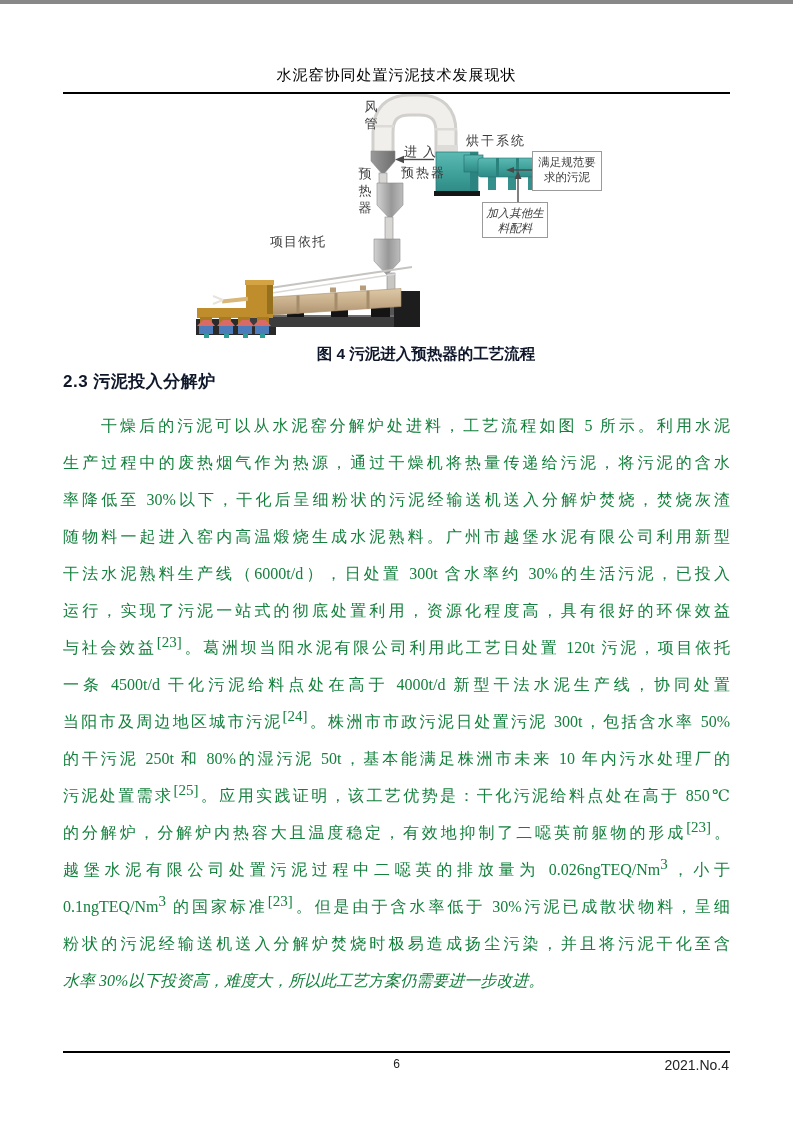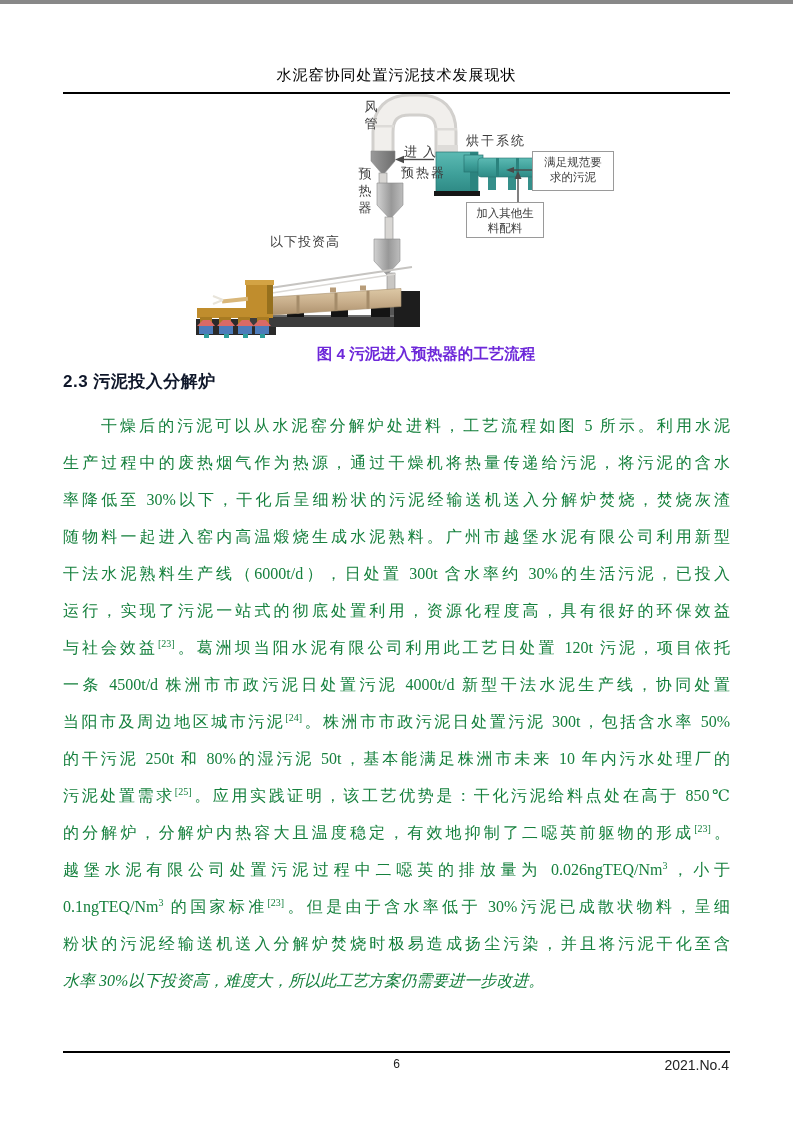--- a/index.html
+++ b/index.html
@@ -9,35 +9,35 @@
   .header-title{position:absolute;top:62px;left:0;width:793px;text-align:center;
         font-size:15px;letter-spacing:1px;color:#000;}
   .header-rule{position:absolute;top:88px;left:63px;width:667px;height:2px;background:#000;}
   
   .fig{position:absolute;left:0;top:90px;width:793px;height:252px;}
   .fig svg{position:absolute;left:0;top:0;}
   .figlabel{position:absolute;font-size:13px;color:#3d3d3d;white-space:nowrap;
         font-family:"Liberation Serif","DejaVu Serif",serif;}
   .vlabel{width:16px;line-height:17px;text-align:center;word-break:break-all;white-space:normal;font-family:Liberation Serif, serif;}
   .fbox{position:absolute;border:1px solid #9a9a9a;background:#fff;text-align:center;
-        font-size:11.5px;line-height:15px;color:#3d3d3d;padding:3px 8px;
+        font-size:11.5px;line-height:15px;color:#3d3d3d;padding:3px 2px;
         font-family:"Liberation Serif","DejaVu Serif",serif;}
   .caption{position:absolute;left:96px;top:340px;width:660px;text-align:center;
-        font-weight:bold;font-size:15.5px;color:#6d28d9;
+        font-weight:bold;font-size:15.5px;color:#0f172a;
         font-family:"Liberation Sans","DejaVu Sans",sans-serif;}
   
   .sec-heading{position:absolute;left:63px;top:366px;font-weight:bold;font-size:17px;color:#0f172a;
         font-family:"Liberation Sans","DejaVu Sans",sans-serif;letter-spacing:0.5px;}
   
   .para{position:absolute;left:63px;top:403px;width:667px;}
   .para .line{height:37px;line-height:37px;font-size:16px;color:#15803d;
         text-align:justify;text-align-last:justify;}
   .para .line.indent{text-indent:38px;}
   .para .line.last{text-align-last:left;font-style:italic;}
-  .para sup{font-size:10px;line-height:0;}
+  .para sup{font-size:15px;line-height:0;}
   
   .footer-rule{position:absolute;top:1047px;left:63px;width:667px;height:2px;background:#000;}
   .footer-page{position:absolute;top:1053px;left:0;width:793px;text-align:center;font-size:12px;
         color:#222;font-family:"Liberation Sans","DejaVu Sans",sans-serif;}
   .footer-issue{position:absolute;top:1053px;right:64px;font-size:14px;color:#222;
         font-family:"Liberation Sans","DejaVu Sans",sans-serif;}
 </style>
 </head>
 <body>
 
@@ -173,38 +173,38 @@
         <line x1="518" y1="198" x2="518" y2="174"></line>
         <polygon points="518,167 514.5,175 521.5,175" fill="#4a4a4a" stroke="none"></polygon>
       </g>
     </svg>
 
     <div class="figlabel vlabel" style="left:363px;top:4px;">风管</div>
     <div class="figlabel" style="left:466px;top:38px;letter-spacing:2px;">烘干系统</div>
     <div class="figlabel" style="left:404px;top:49px;letter-spacing:6px;">进入</div>
     <div class="figlabel" style="left:401px;top:70px;letter-spacing:2px;">预热器</div>
     <div class="figlabel vlabel" style="left:357px;top:71px;">预热器</div>
-    <div class="figlabel" style="left:270px;top:139px;letter-spacing:1px;">以下投资高</div>
+    <div class="figlabel" style="left:270px;top:139px;letter-spacing:1px;">项目依托</div>
     <div class="fbox" style="left:532px;top:57px;width:64px;height:32px;">满足规范要求的污泥</div>
-    <div class="fbox" style="left:466px;top:108px;width:60px;height:28px;">加入其他生料配料</div>
+    <div class="fbox" style="left:482px;top:108px;width:60px;height:28px;font-style:italic;">加入其他生料配料</div>
   </div>
 
   <div class="caption">图 4 污泥进入预热器的工艺流程</div>
 
   <div class="sec-heading">2.3 污泥投入分解炉</div>
 
   <div class="para">
       <div class="line indent">干燥后的污泥可以从水泥窑分解炉处进料，工艺流程如图 5 所示。利用水泥</div>
       <div class="line">生产过程中的废热烟气作为热源，通过干燥机将热量传递给污泥，将污泥的含水</div>
       <div class="line">率降低至 30%以下，干化后呈细粉状的污泥经输送机送入分解炉焚烧，焚烧灰渣</div>
       <div class="line">随物料一起进入窑内高温煅烧生成水泥熟料。广州市越堡水泥有限公司利用新型</div>
       <div class="line">干法水泥熟料生产线（6000t/d），日处置 300t 含水率约 30%的生活污泥，已投入</div>
       <div class="line">运行，实现了污泥一站式的彻底处置利用，资源化程度高，具有很好的环保效益</div>
       <div class="line">与社会效益<sup>[23]</sup>。葛洲坝当阳水泥有限公司利用此工艺日处置 120t 污泥，项目依托</div>
-      <div class="line">一条 4500t/d 株洲市市政污泥日处置污泥 4000t/d 新型干法水泥生产线，协同处置</div>
+      <div class="line">一条 4500t/d 干化污泥给料点处在高于 4000t/d 新型干法水泥生产线，协同处置</div>
       <div class="line">当阳市及周边地区城市污泥<sup>[24]</sup>。株洲市市政污泥日处置污泥 300t，包括含水率 50%</div>
       <div class="line">的干污泥 250t 和 80%的湿污泥 50t，基本能满足株洲市未来 10 年内污水处理厂的</div>
       <div class="line">污泥处置需求<sup>[25]</sup>。应用实践证明，该工艺优势是：干化污泥给料点处在高于 850℃</div>
       <div class="line">的分解炉，分解炉内热容大且温度稳定，有效地抑制了二噁英前躯物的形成<sup>[23]</sup>。</div>
       <div class="line">越堡水泥有限公司处置污泥过程中二噁英的排放量为 0.026ngTEQ/Nm<sup>3</sup>，小于</div>
       <div class="line">0.1ngTEQ/Nm<sup>3</sup> 的国家标准<sup>[23]</sup>。但是由于含水率低于 30%污泥已成散状物料，呈细</div>
       <div class="line">粉状的污泥经输送机送入分解炉焚烧时极易造成扬尘污染，并且将污泥干化至含</div>
       <div class="line last">水率 30%以下投资高，难度大，所以此工艺方案仍需要进一步改进。</div>
     </div>
 

